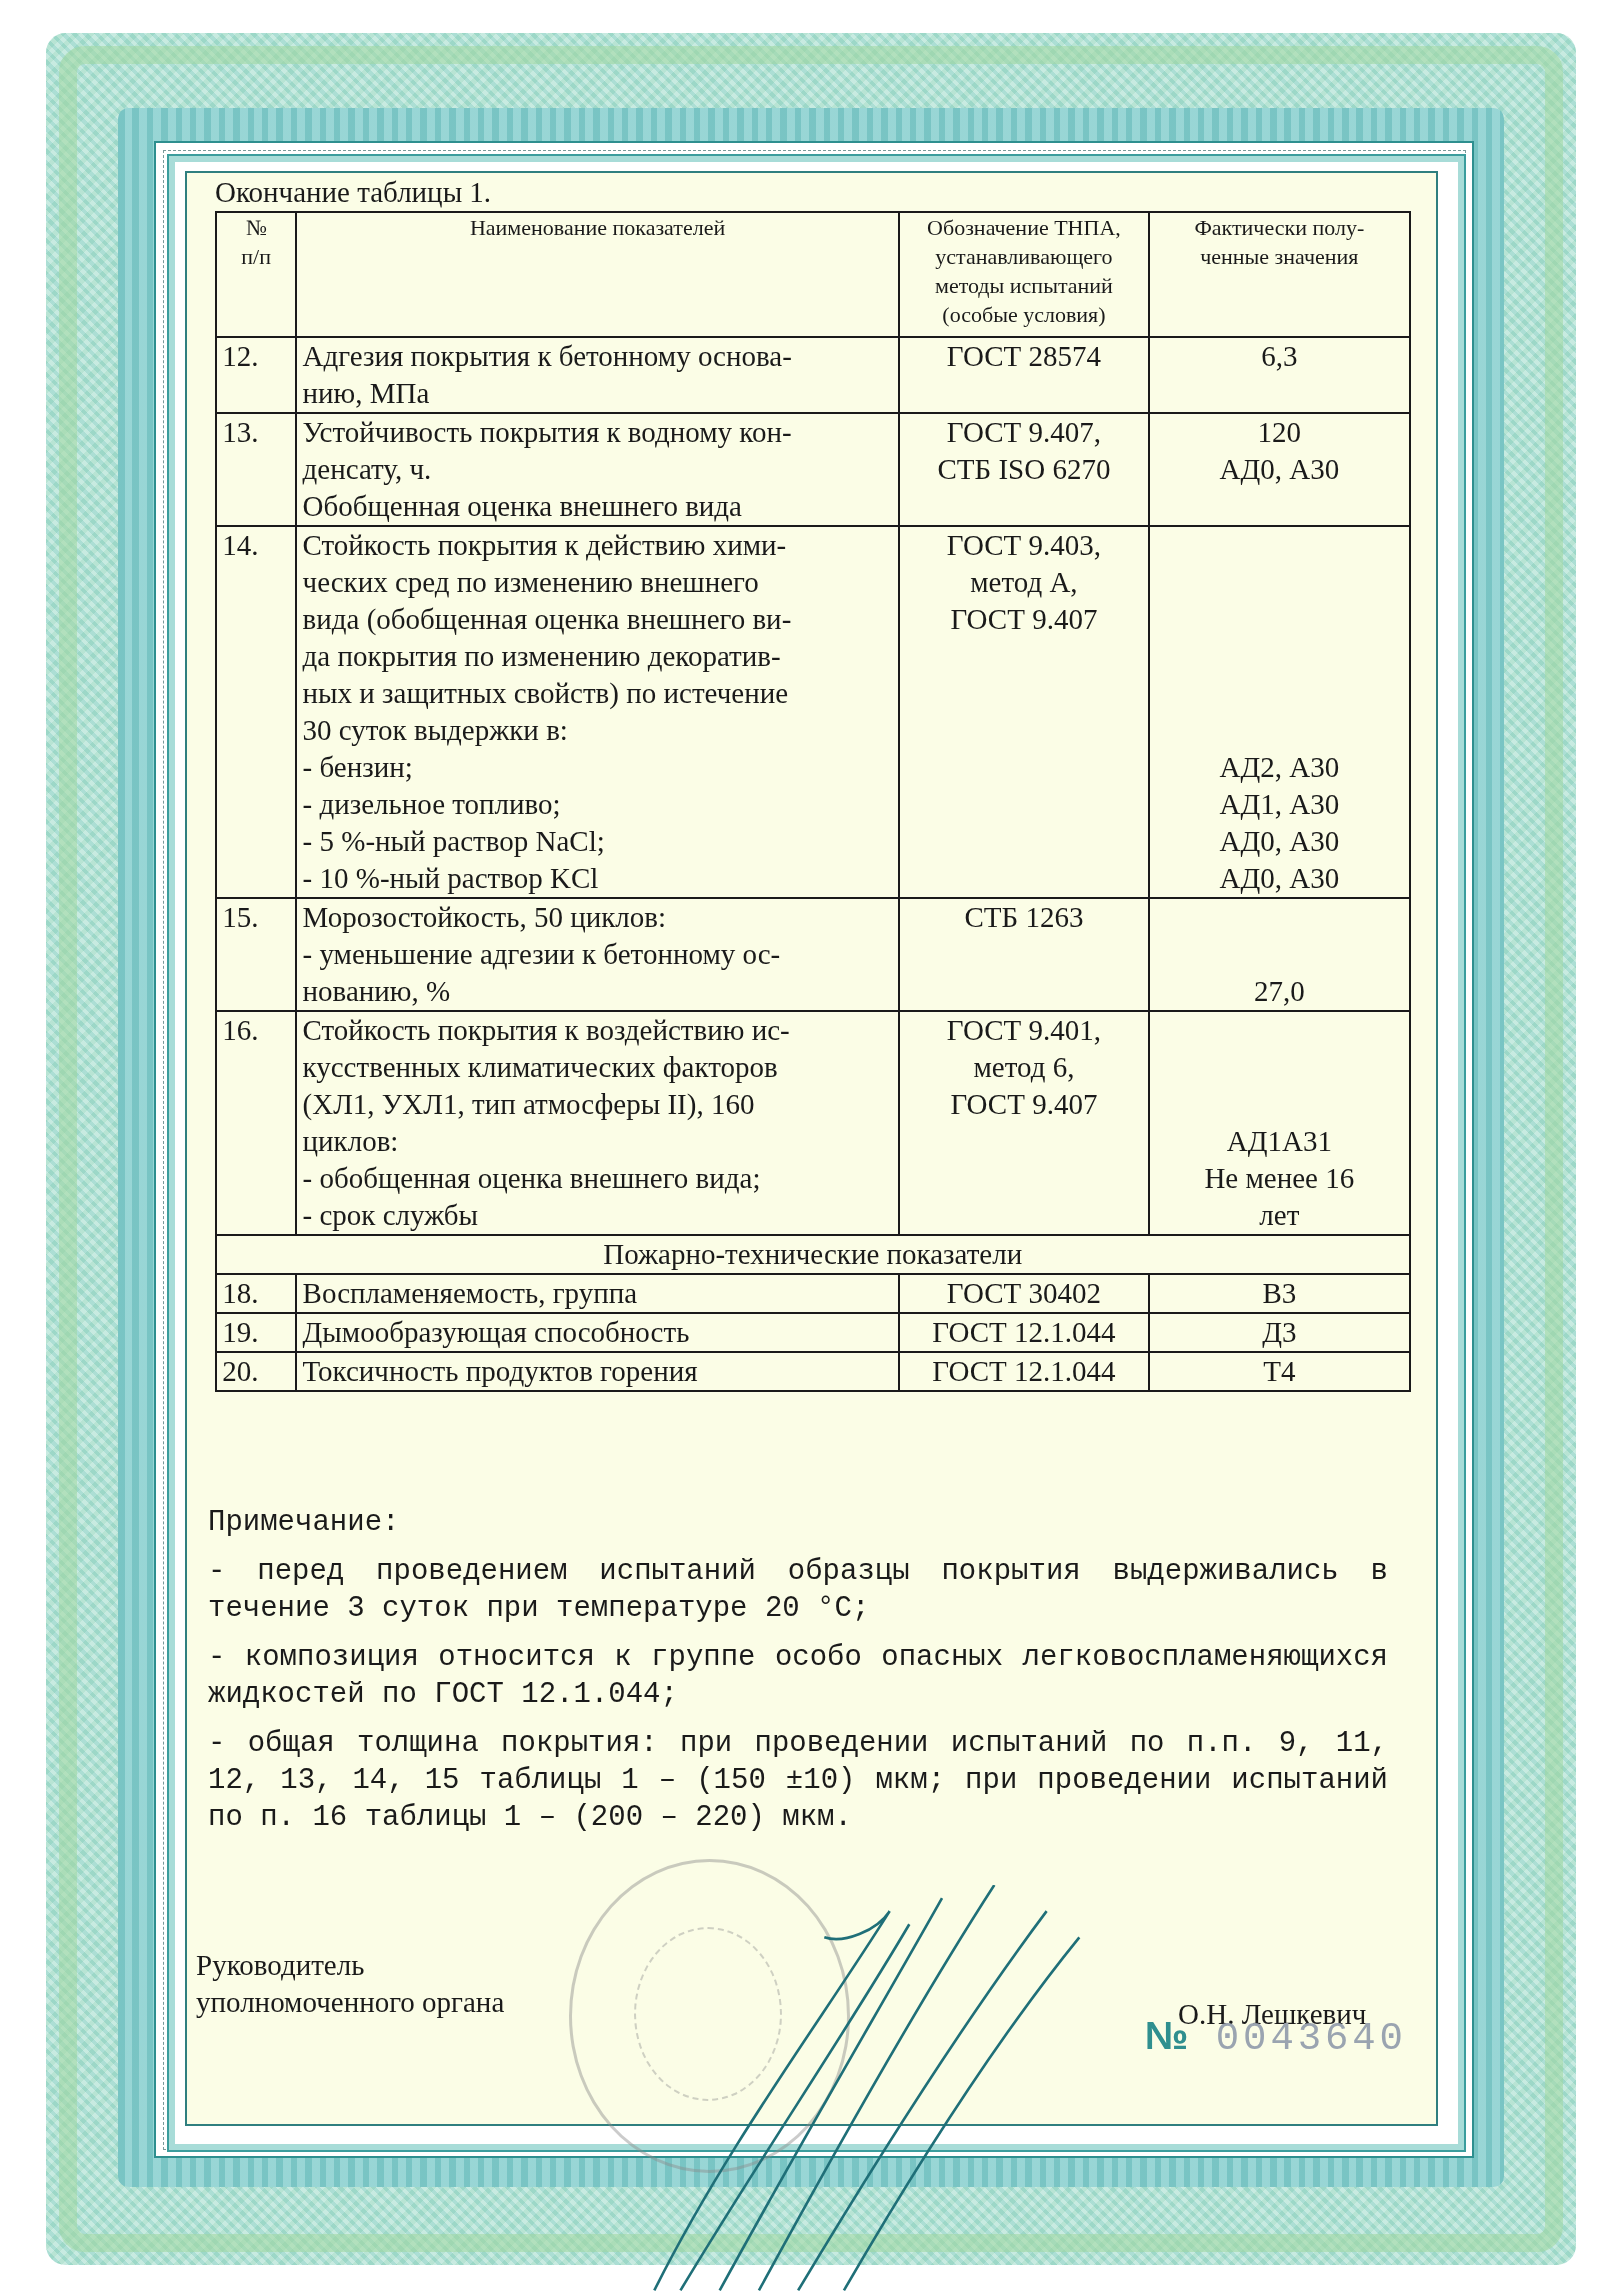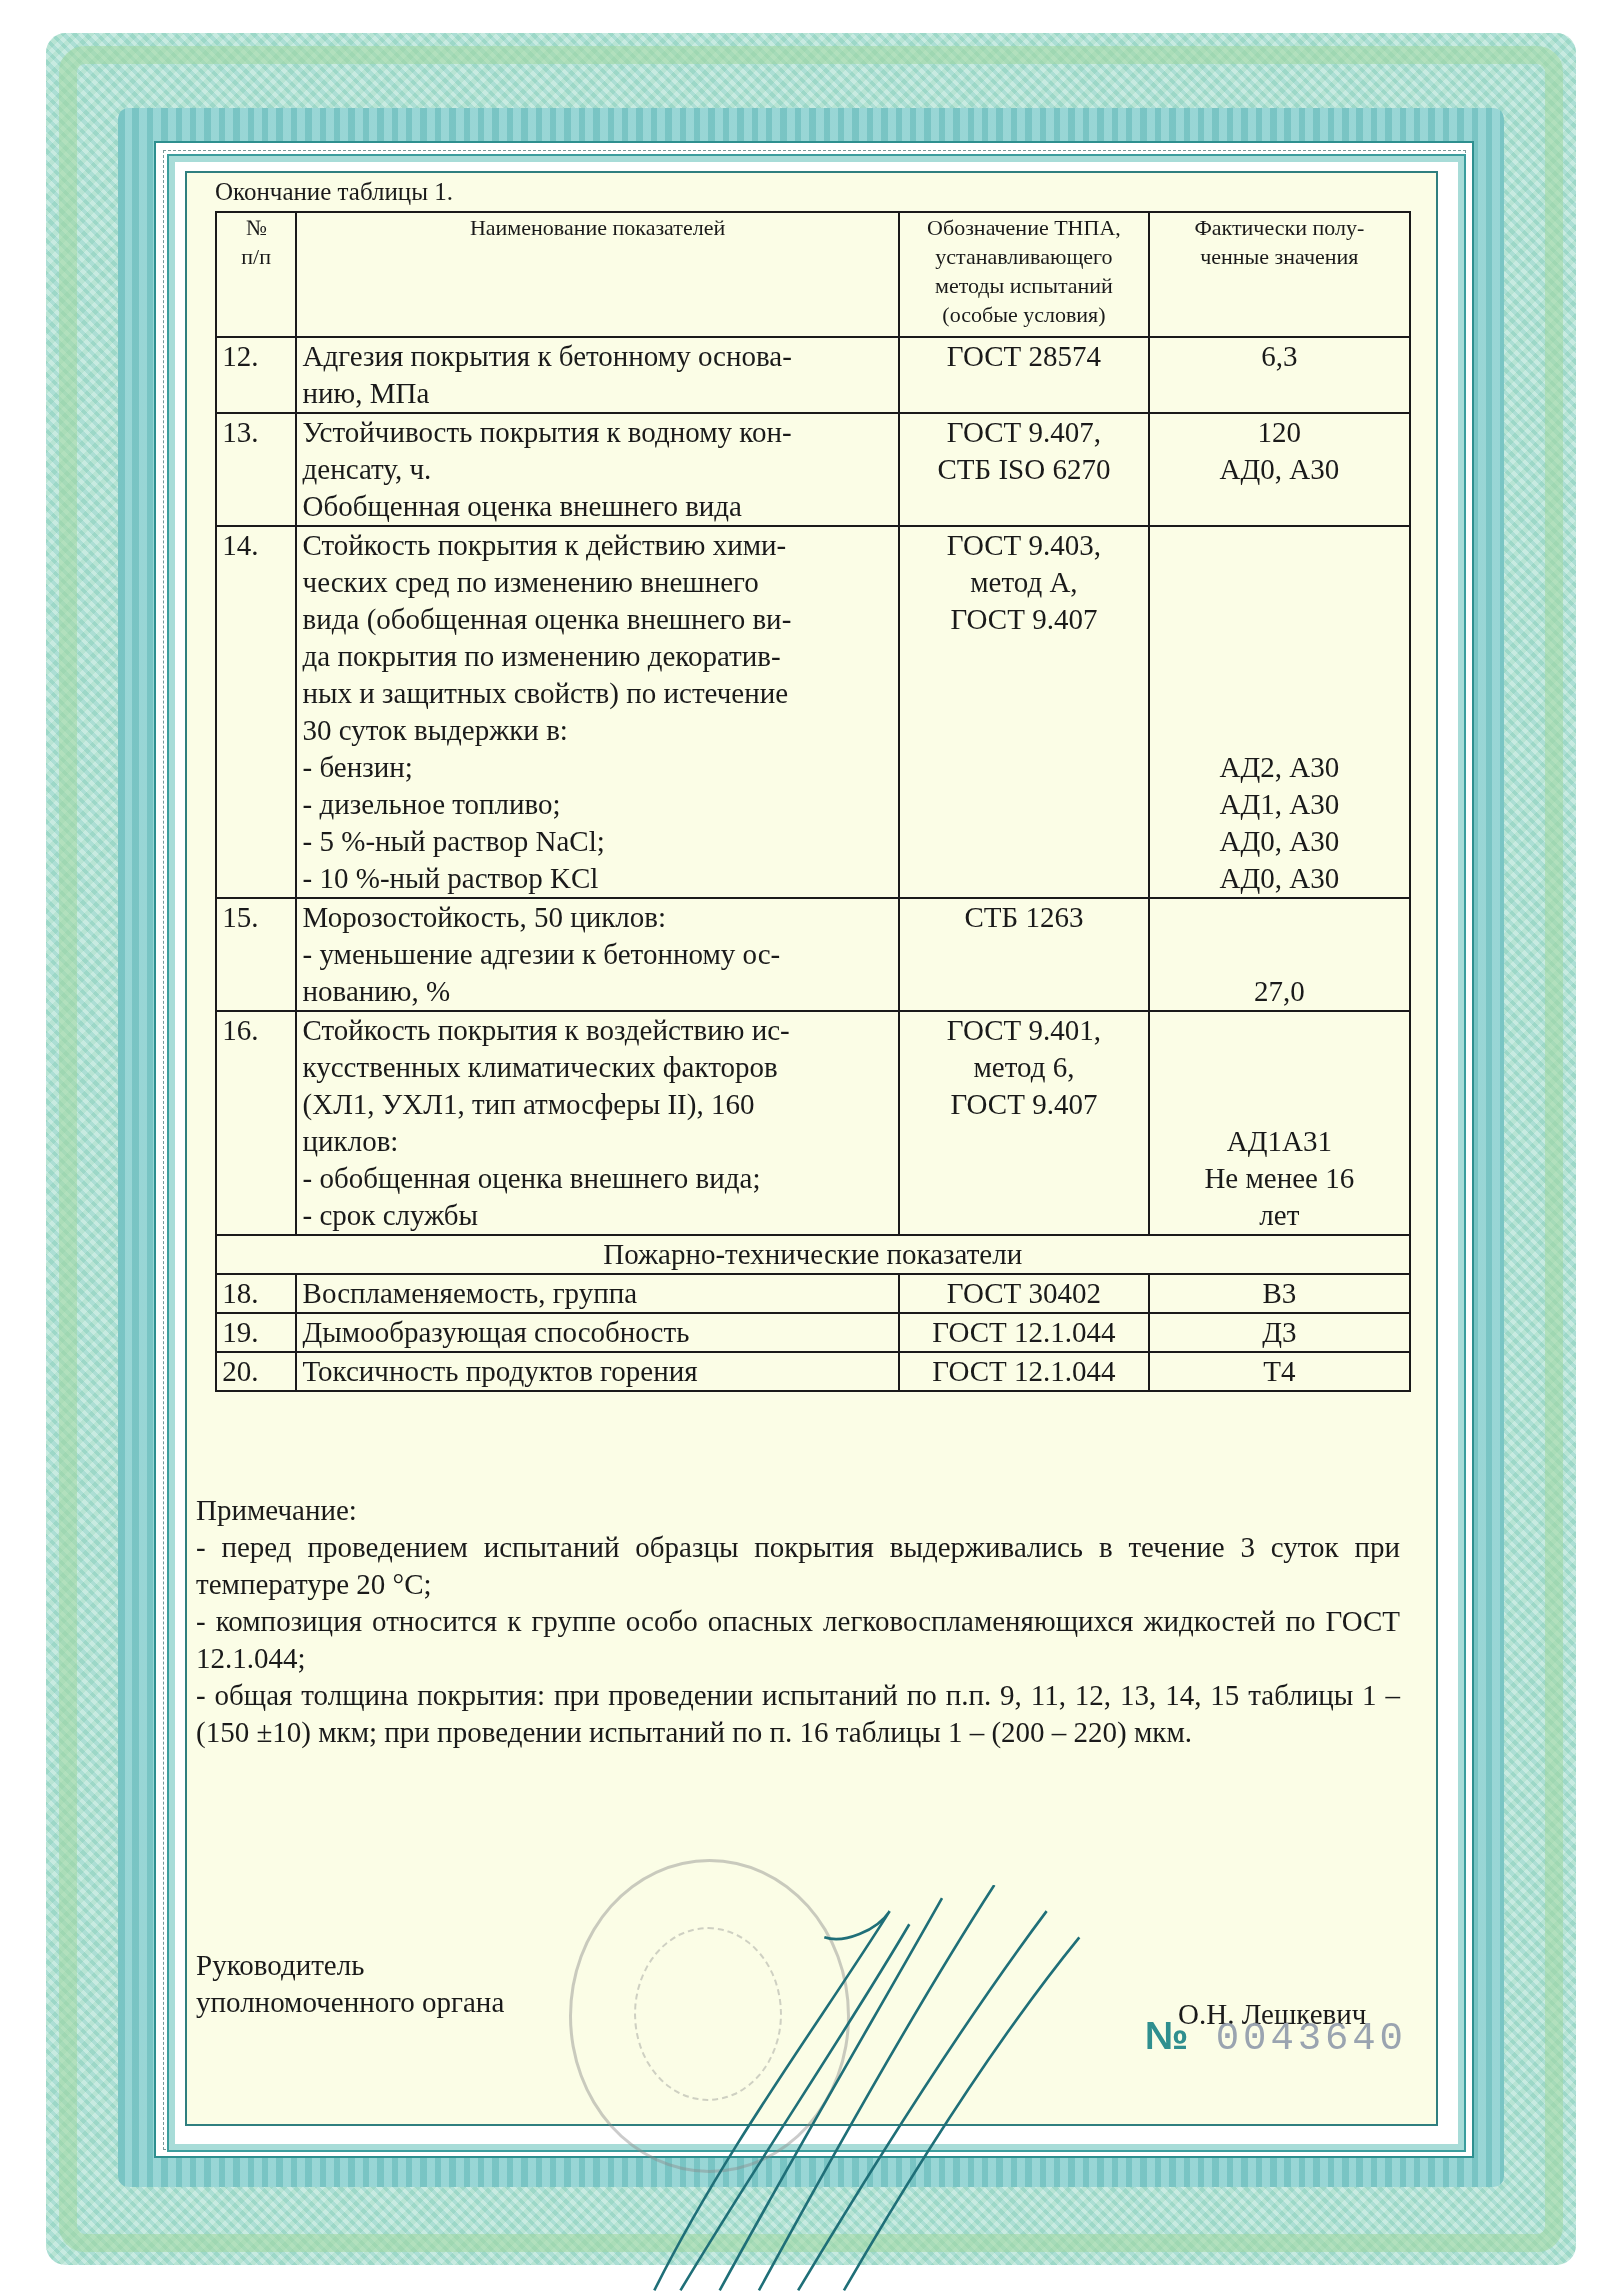--- a/index.html
+++ b/index.html
@@ -50,21 +50,21 @@
     border: 2px solid #2f7f7f;
   }
   .printer-note {
     position: absolute; right: 26px; bottom: 6.5px;
     font-family: "Liberation Sans", sans-serif; font-size: 9.2px; color: #5a9a6a;
   }
 
   
   .caption {
     position: absolute; left: 215px; top: 175px;
-    font-size: 25px; line-height: 34px;
+    font-size: 29px; line-height: 34px;
   }
   table.results {
     position: absolute; left: 215px; top: 211px; width: 1186px;
     border-collapse: collapse; table-layout: fixed;
     font-size: 29px; line-height: 37px;
   }
   table.results td, table.results th {
     border: 2px solid #1a1a1a; vertical-align: top; padding: 0 5.2px;
   }
   table.results th {
@@ -77,21 +77,21 @@
   td.c-num { padding-left: 10.5px; text-align: left; }
   td.c-tnpa, td.c-val { vertical-align: middle; }
   .section-row td { text-align: center; }
   .line { display: block; white-space: nowrap; }
   .val-bottom { vertical-align: bottom !important; }
 
   .note {
     position: absolute; left: 196px; top: 1492px; width: 1204px;
     font-size: 29px; line-height: 37px; text-align: justify;
   }
-  .note p { margin: 0; }
+  .note p { margin: 12px; font-family: Liberation Mono, monospace; }
 
   .signature-block {
     position: absolute; left: 196px; top: 1947px; font-size: 29px; line-height: 37px;
   }
   .signer-name {
     position: absolute; left: 1178px; top: 1985px; font-size: 29px; line-height: 37px; margin-top: 11px;
   }
   .serial {
     position: absolute; left: 1145px; top: 2013px; font-size: 39px; line-height: 46px;
     font-family: "Liberation Mono", "DejaVu Sans Mono", monospace; letter-spacing: 3.9px;

